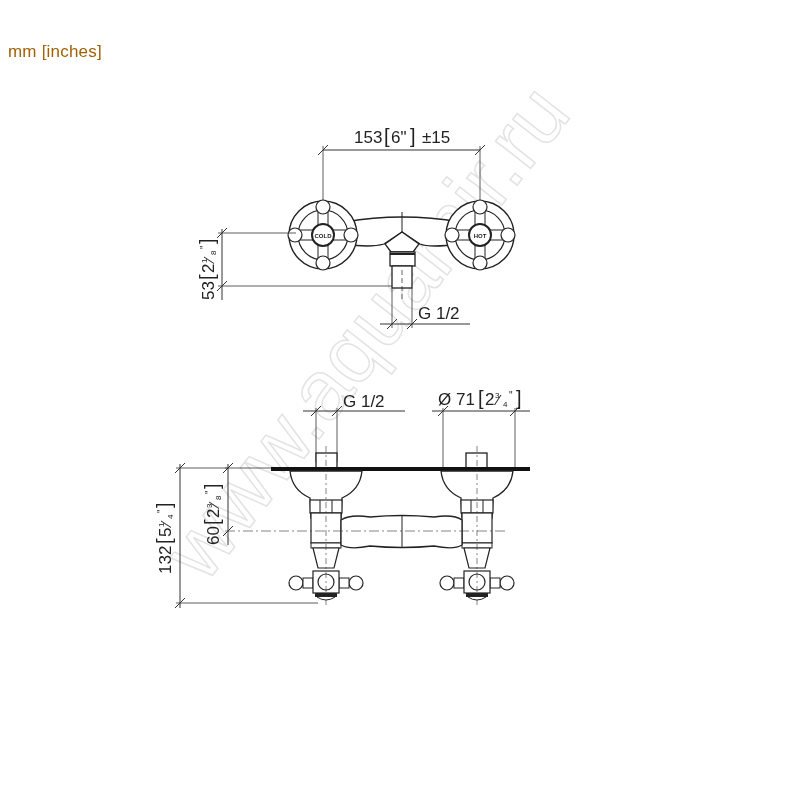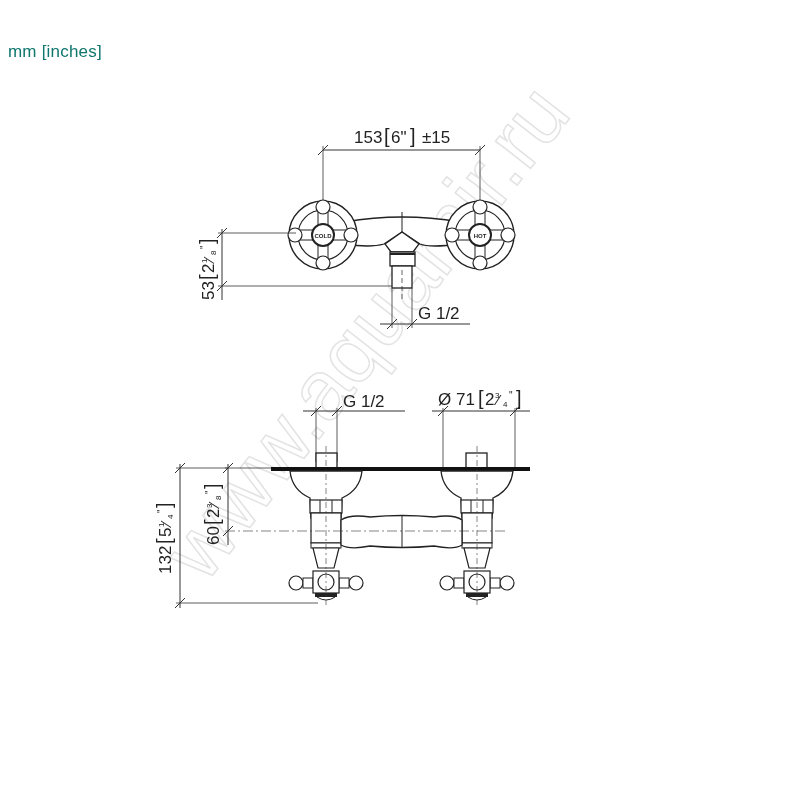--- a/index.html
+++ b/index.html
@@ -1,17 +1,17 @@
 <!DOCTYPE html>
 <html><head>
 <meta charset="utf-8">
 <style>
   html, body { margin: 0; padding: 0; background: #ffffff; }
   body { width: 800px; height: 800px; position: relative; overflow: hidden; font-family: "Liberation Sans", sans-serif; }
-  .units { position: absolute; left: 8px; top: 42px; font-size: 17px; color: #0f766e; letter-spacing: 0.2px; }
+  .units { position: absolute; left: 8px; top: 42px; font-size: 17px; color: #a16207; letter-spacing: 0.2px; }
   svg.drawing { position: absolute; left: 0; top: 0; }
   .dim text { font-family: "Liberation Sans", sans-serif; fill: #222; }
   .wm { position: absolute; left: 0; top: 0; pointer-events: none; }
 </style>
 </head>
 <body>
 
 <div class="units">mm [inches]</div>
 
 <svg class="wm" width="800" height="800">

